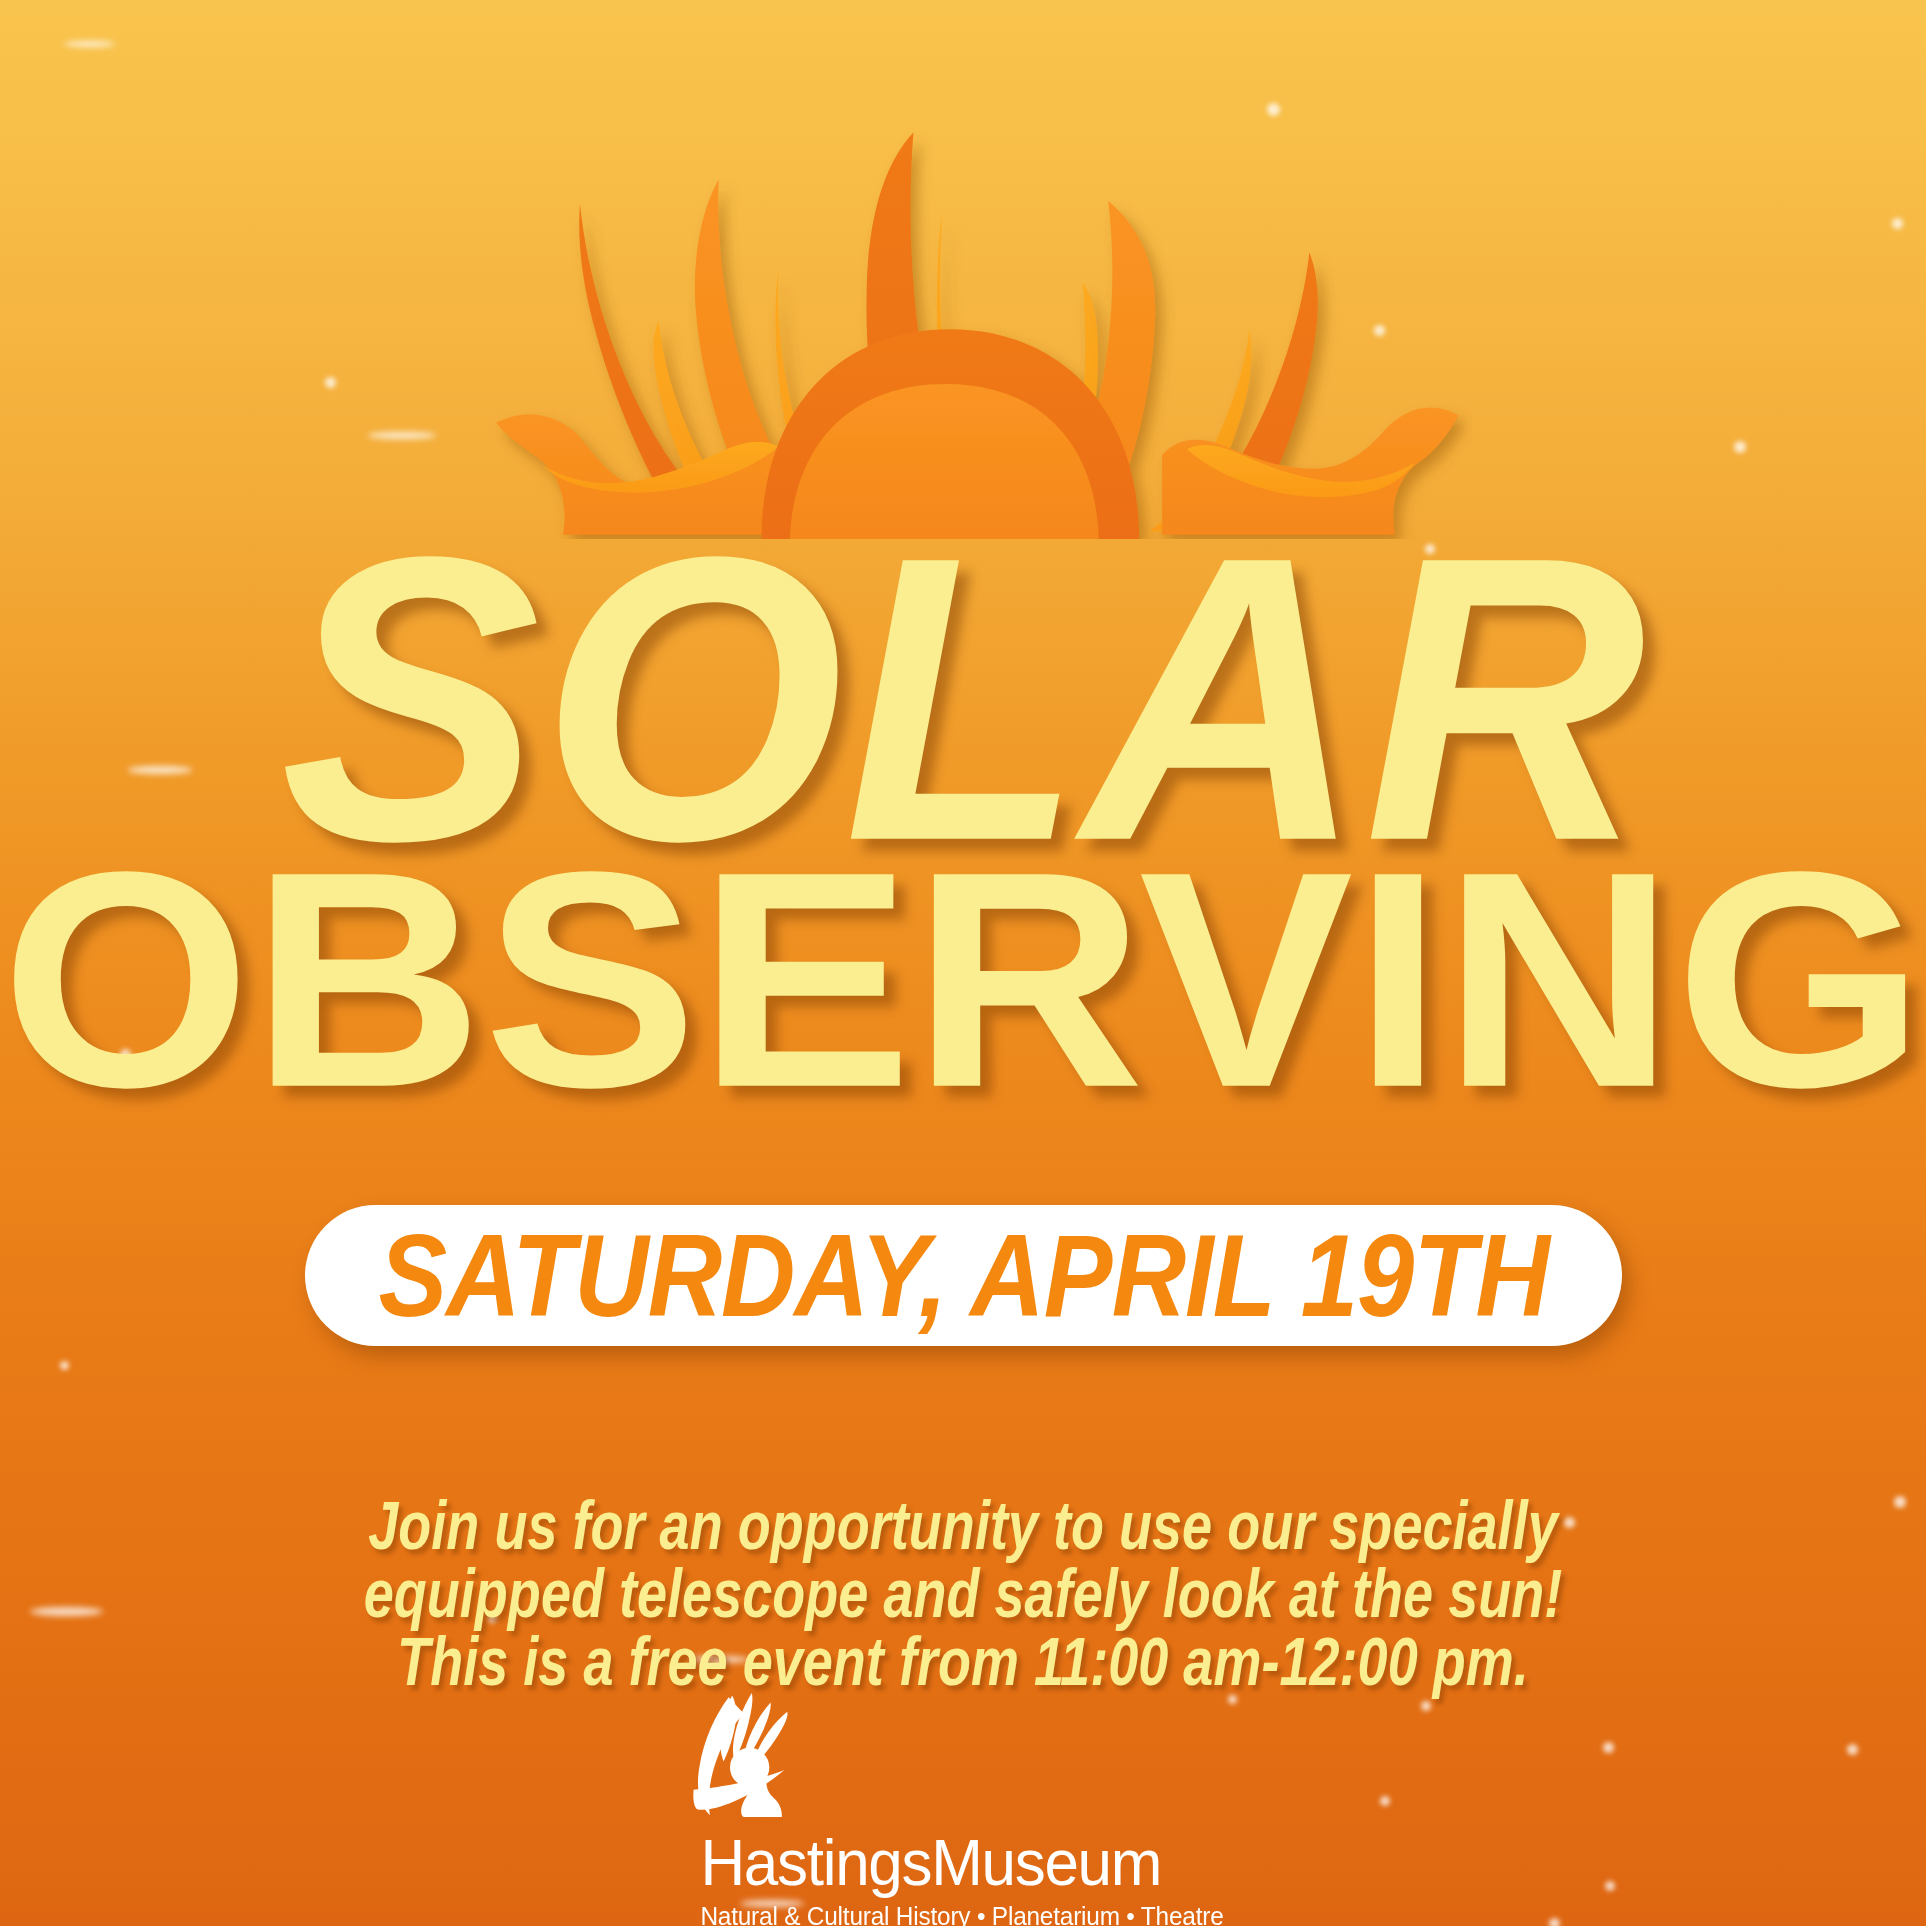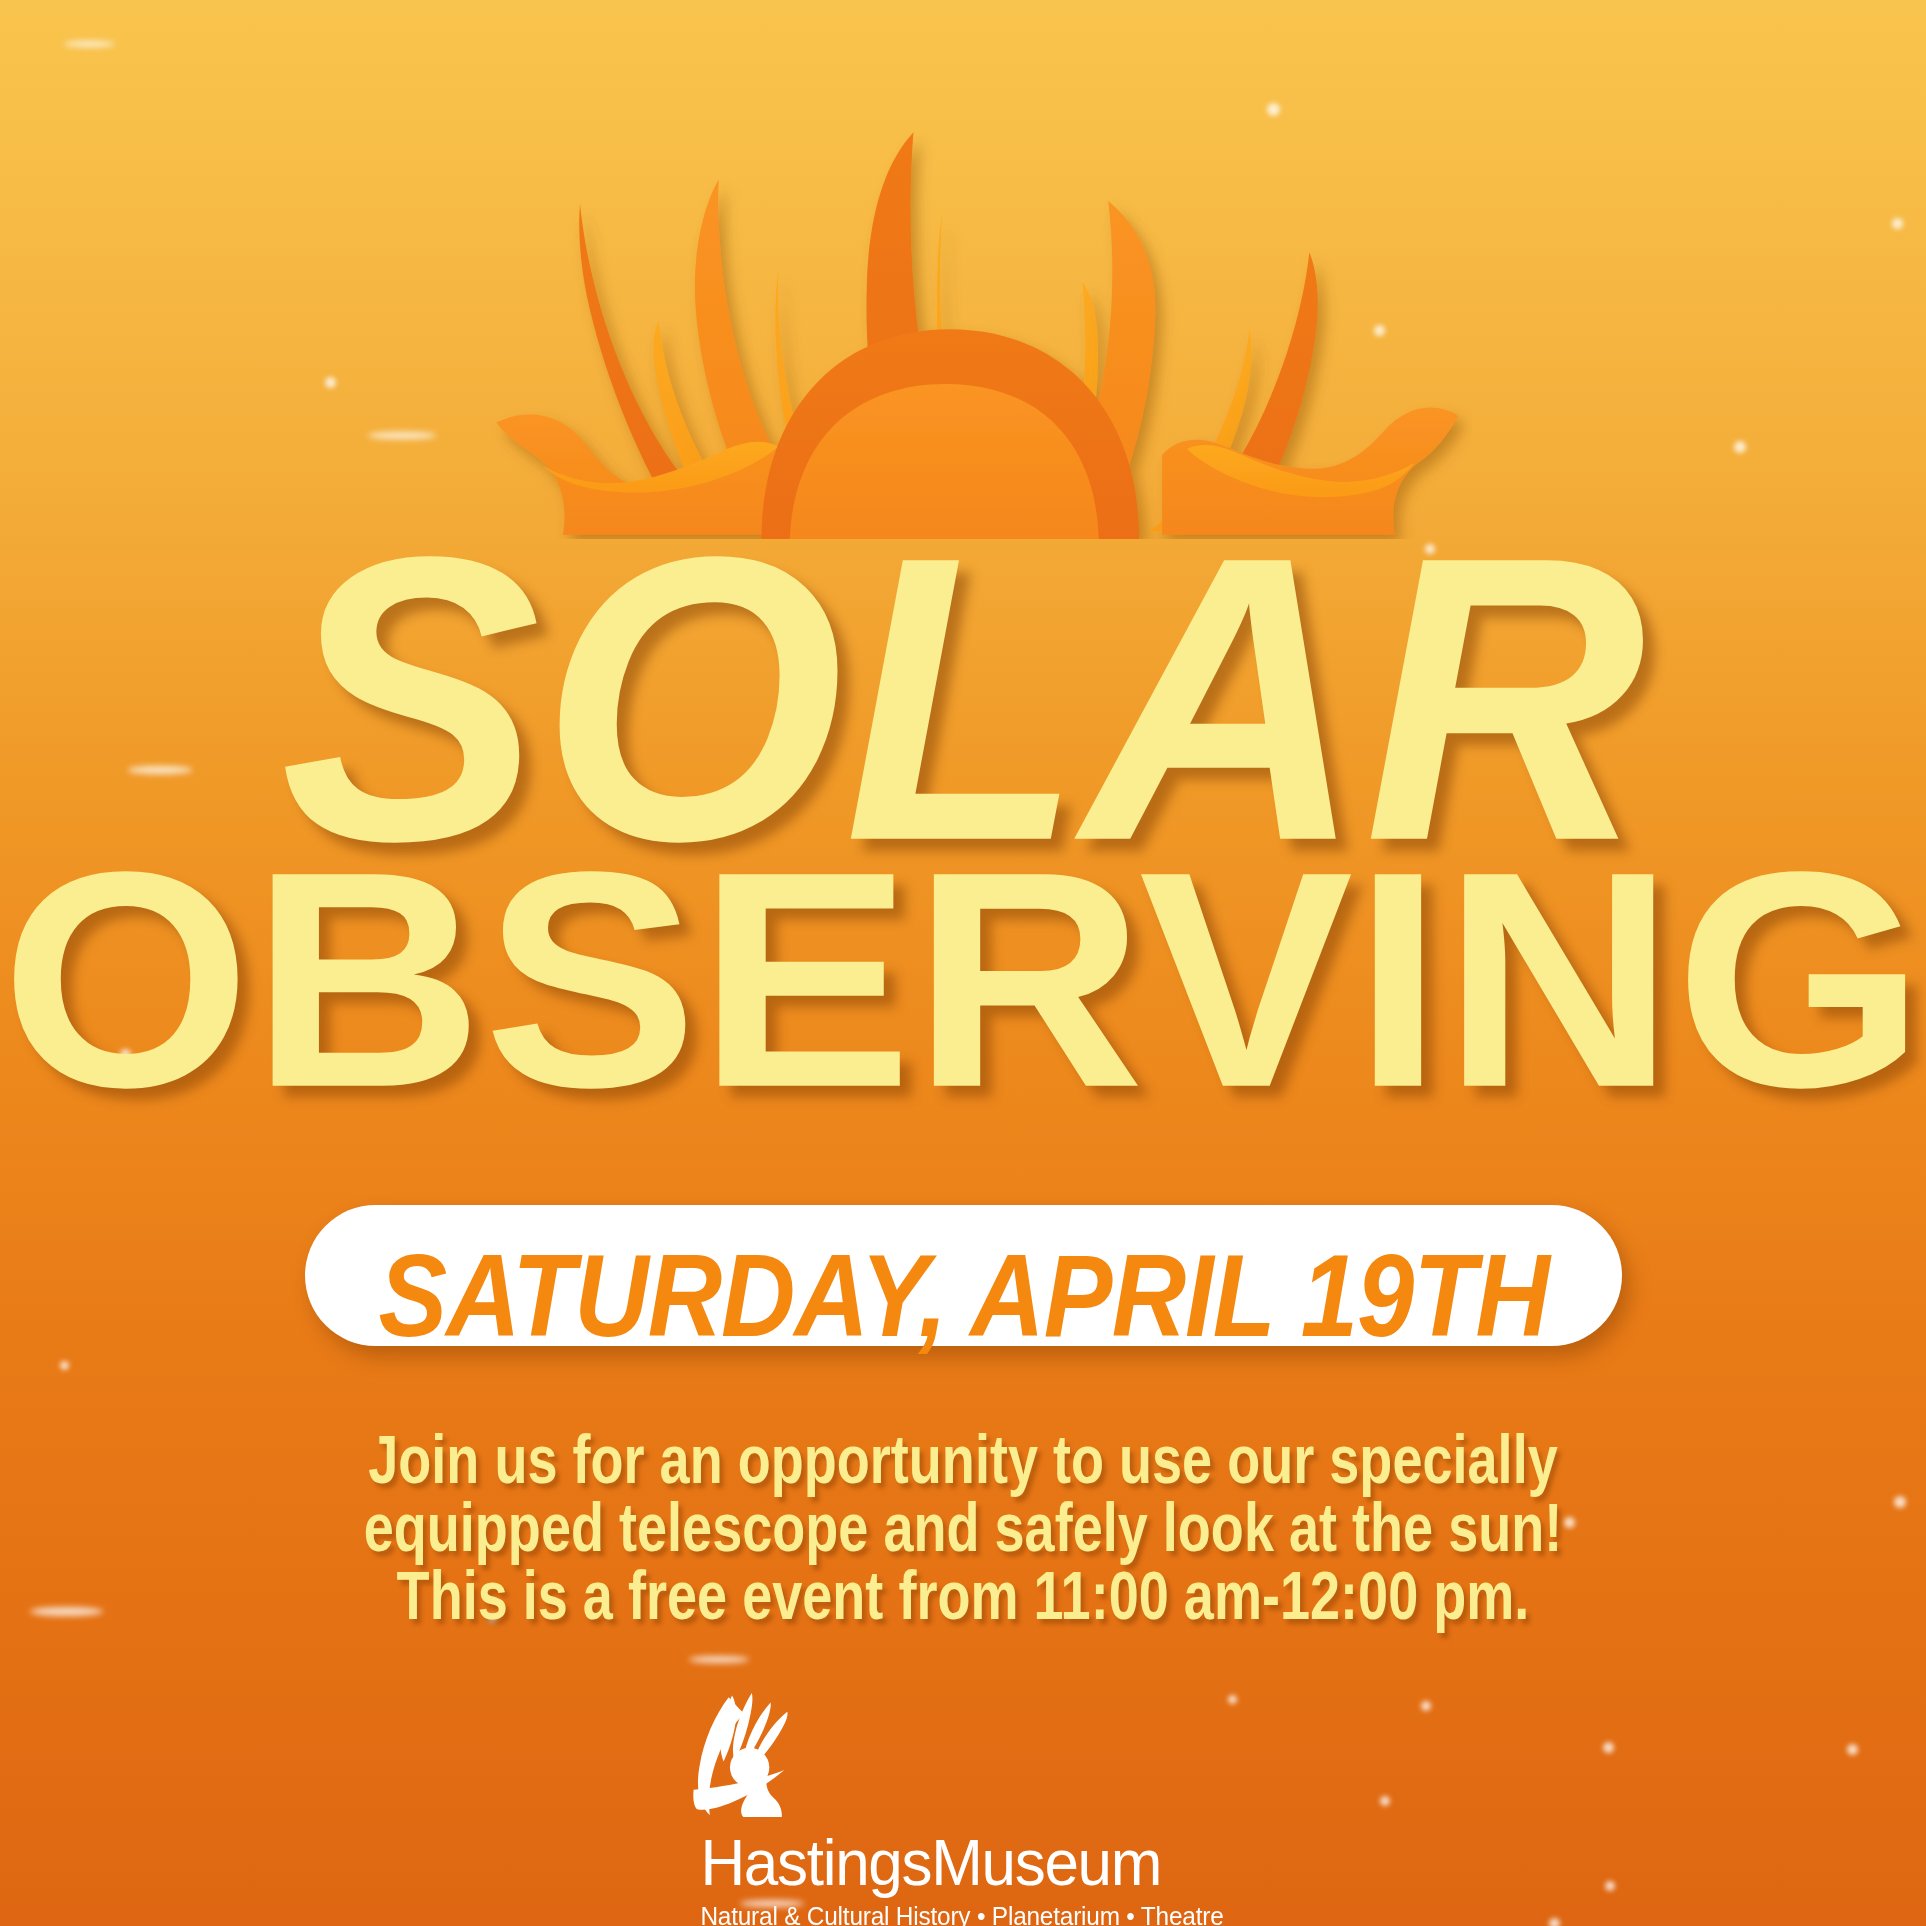--- a/index.html
+++ b/index.html
@@ -73,41 +73,42 @@
 
   
   #date-pill{
     position:absolute;
     left:305px; top:1205px;
     width:1317px; height:141px;
     background:#FFFFFF;
     border-radius:73px;
     box-shadow: 7.7px 11px 19.7px rgba(120,55,0,.40);
     display:flex;
-    align-items:flex-end;
+    align-items:center;
     justify-content:center;
   }
   #date-text{
     color:#F5880F;
     font-size:101px;
     font-weight:700;
     font-style:italic;
     line-height:1;
     white-space:nowrap;
     transform:scaleX(1.02) scaleY(1.16);
     letter-spacing:-0.9px;
   }
 
   
   #body-copy{
     position:absolute;
-    left:0; top:1426px;
+    left:0; top:1492px;
     width:1926px;
     text-align:center;
     color:#FAEE90;
+    font-style:italic;
   }
   #body-copy .bline{
     display:block;
     font-size:53px;
     font-weight:700;
     line-height:1.28;
     white-space:nowrap;
     transform:scaleX(1.02) scaleY(1.30);
     transform-origin:center center;
     text-shadow: 3.9px 3.9px 3.9px rgba(120,55,0,.40);

